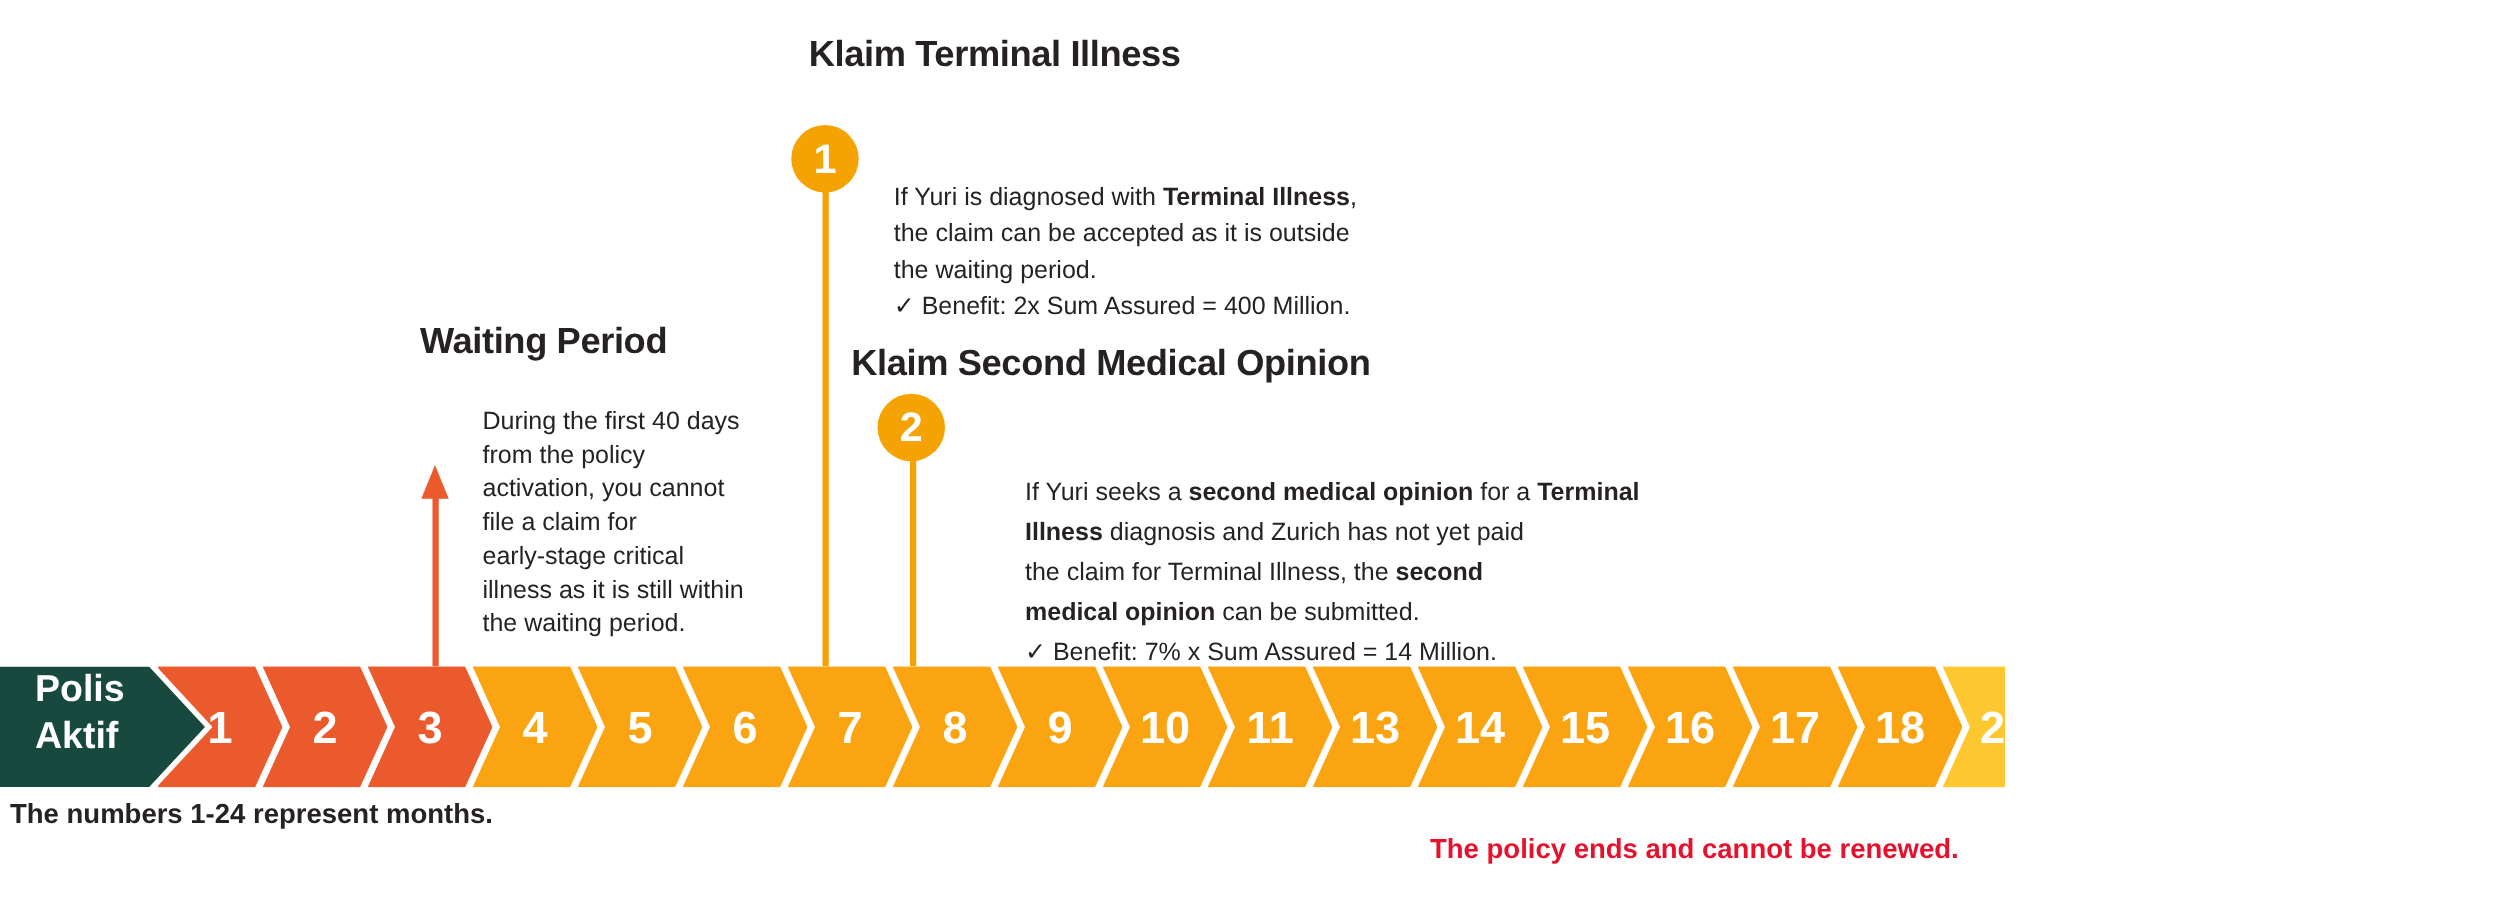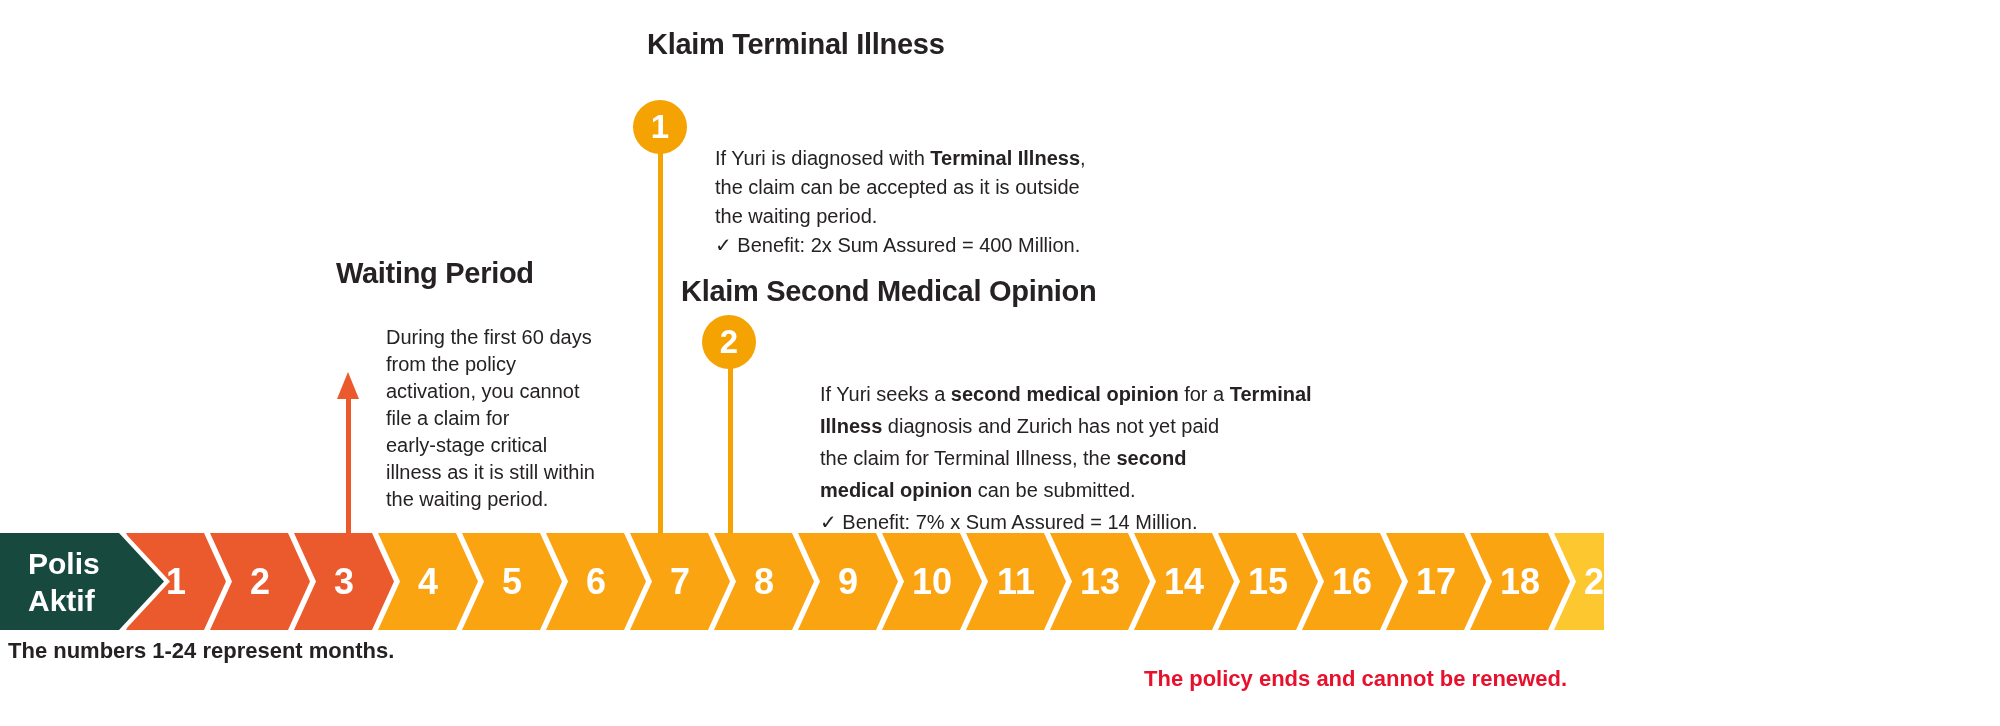--- a/index.html
+++ b/index.html
@@ -26,21 +26,21 @@
   .month:last-child { clip-path: polygon(0 0, calc(100% - 44px) 0, 100% 50%, calc(100% - 44px) 100%, 0 100%, 22px 50%); }
   .tone-red { background:var(--red-orange); }
   .tone-orange { background:var(--orange); }
   .tone-yellow { background:var(--yellow); }
   .month-num { color:#ffffff; font-size:36px; font-weight:700; }
 
   .polis-wrap { position:absolute; left:0; top:0; width:170px; height:97px; z-index:2; background:#ffffff;
                 clip-path: polygon(0 0, 125px 0, 170px 50%, 125px 100%, 0 100%); }
   .polis-inner { position:absolute; top:0; left:0; bottom:0; right:6px; background:var(--green);
                  clip-path: polygon(0 0, 119px 0, 164px 50%, 119px 100%, 0 100%);
-                 display:flex; align-items:center; }
+                 display:flex; }
   .polis-label { color:#ffffff; font-size:30px; font-weight:700; line-height:37px; padding-left:28px; white-space:pre-line; }
 
   .footnote { position:absolute; font-size:22px; font-weight:700; white-space:nowrap; }
   .footnote-left { left:8px; top:638px; color:var(--ink); }
   .footnote-right { right:37px; top:666px; color:var(--red-text); }
 
   .pos-h1 { left:647px; top:28px; }
   .pos-m1 { left:633px; top:100px; }
   .pos-l1 { left:658px; top:152px; height:381px; }
   .pos-b1 { left:715px; top:96px; width:520px; line-height:29px;margin-top:48px; }
@@ -64,21 +64,21 @@
   <div class="marker pos-m1">
     <span>1</span>
   </div>
   <div class="vline pos-l1"></div>
   <div class="body-text pos-b1"><span>If Yuri is diagnosed with </span><span class="b">Terminal Illness</span><span>,
 the claim can be accepted as it is outside
 the waiting period.
 </span><span>✓ </span><span>Benefit: 2x Sum Assured = 400 Million.</span></div>
 
   <div class="heading pos-hw">Waiting Period</div>
-  <div class="body-text pos-bw">During the first 60 days
+  <div class="body-text pos-bw">During the first 40 days
 from the policy
 activation, you cannot
 file a claim for
 early-stage critical
 illness as it is still within
 the waiting period.</div>
   <div class="up-arrow-head pos-ah"></div>
   <div class="up-arrow-shaft pos-as"></div>
 
   <div class="heading pos-h2">Klaim Second Medical Opinion</div>

